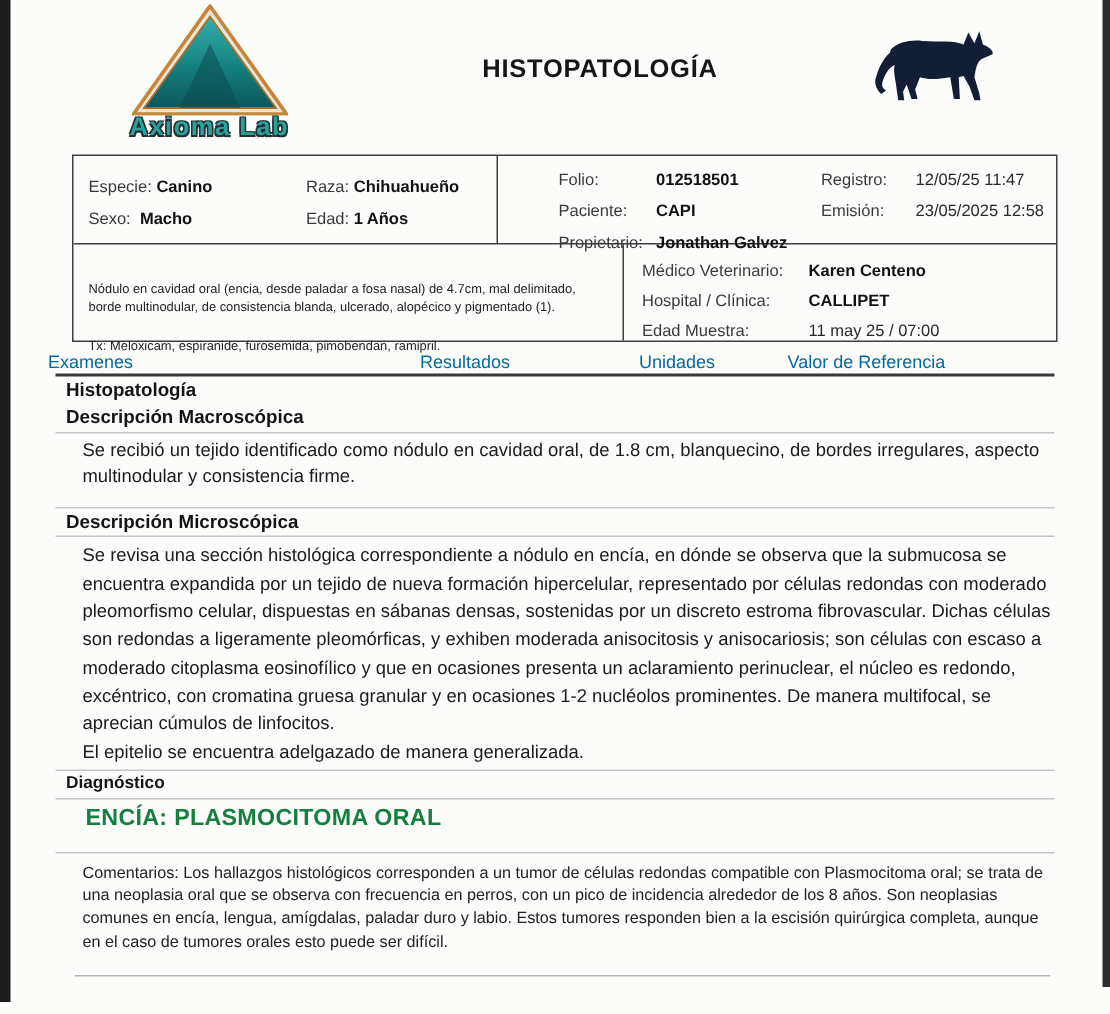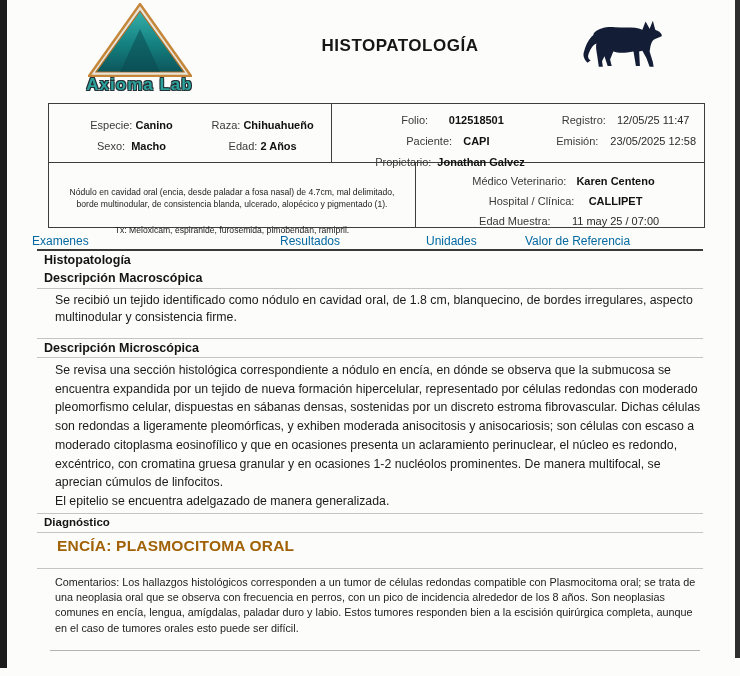--- a/index.html
+++ b/index.html
@@ -24,21 +24,21 @@
   .report-title {
     position:absolute; left:250px; top:36px; width:300px; text-align:center;
     font-size:17px; font-weight:600; letter-spacing:0.5px; color:#161616;
   }
   .dog { position:absolute; left:578px; top:20px; }
 
   
   .info-table {
     position:absolute; left:48px; top:103px; width:657px; height:125px;
     border:1.4px solid #3e3e3e; display:flex; flex-direction:column;
-    font-size:11px; color:#2a2a2a;text-align:center;
+    font-size:11px; color:#2a2a2a;
   }
   .itrow { display:flex; }
   .itrow1 { height:59px; border-bottom:1.4px solid #3e3e3e; }
   .itrow2 { height:64px; }
   .cell { padding:8px 10px; }
   .c-species { width:289px; border-right:1.4px solid #3e3e3e; display:flex; padding-top:11px; }
   .c-species .colA { width:145px; }
   .c-species .colB { flex:1; }
   .kv { line-height:21px; white-space:nowrap; }
   .kv .lab { color:#3a3a3a; }
@@ -66,21 +66,21 @@
   .res-header .h4 { flex:1; }
   .rule { position:absolute; left:37px; width:666px; height:0; }
   .rule-strong { border-top:2px solid #3a3a3a; }
   .rule-thin { border-top:1px solid #c4c4c4; }
 
   .sec-h { position:absolute; left:44px; font-size:12.5px; font-weight:bold; color:#141414; }
   .body-text { position:absolute; left:55px; color:#1b1b1b; font-family:"Liberation Sans", sans-serif; }
   .macro-text { top:292px; width:645px; font-size:12.3px; line-height:16.5px; }
   .micro-text { top:361px; width:648px; font-size:12.3px; line-height:18.7px; }
   .micro-text p + p { margin-top:0; }
-  .diag-text { top:537px; left:57px; font-size:15.5px; font-weight:bold; letter-spacing:0.2px; color:#a16207; }
+  .diag-text { top:537px; left:57px; font-size:15.5px; font-weight:bold; letter-spacing:0.2px; color:#15803d; }
   .comments-text { top:575px; width:650px; font-size:10.8px; line-height:15.2px; color:#222; }
 </style>
 </head>
 <body>
 
 <div class="page">
   <div class="edge edge-left"></div>
   <div class="edge edge-right"></div>
 
   <div class="logo">
@@ -107,21 +107,21 @@
 
   <div class="info-table">
     <div class="itrow itrow1">
       <div class="cell c-species">
         <div class="colA">
           <div class="kv"><span class="lab">Especie:</span> <span class="val">Canino</span></div>
           <div class="kv"><span class="lab">Sexo:</span> &nbsp;<span class="val">Macho</span></div>
         </div>
         <div class="colB">
           <div class="kv"><span class="lab">Raza:</span> <span class="val">Chihuahueño</span></div>
-          <div class="kv"><span class="lab">Edad:</span> <span class="val">2 Años</span></div>
+          <div class="kv"><span class="lab">Edad:</span> <span class="val">1 Años</span></div>
         </div>
       </div>
       <div class="cell c-folio">
         <div class="colA">
           <div class="kv"><span class="lab">Folio:</span> <span class="val">012518501</span></div>
           <div class="kv"><span class="lab">Paciente:</span> <span class="val">CAPI</span></div>
           <div class="kv"><span class="lab">Propietario:</span> <span class="val">Jonathan Galvez</span></div>
         </div>
         <div class="colB">
           <div class="kv"><span class="lab">Registro:</span> <span>12/05/25 11:47</span></div>

